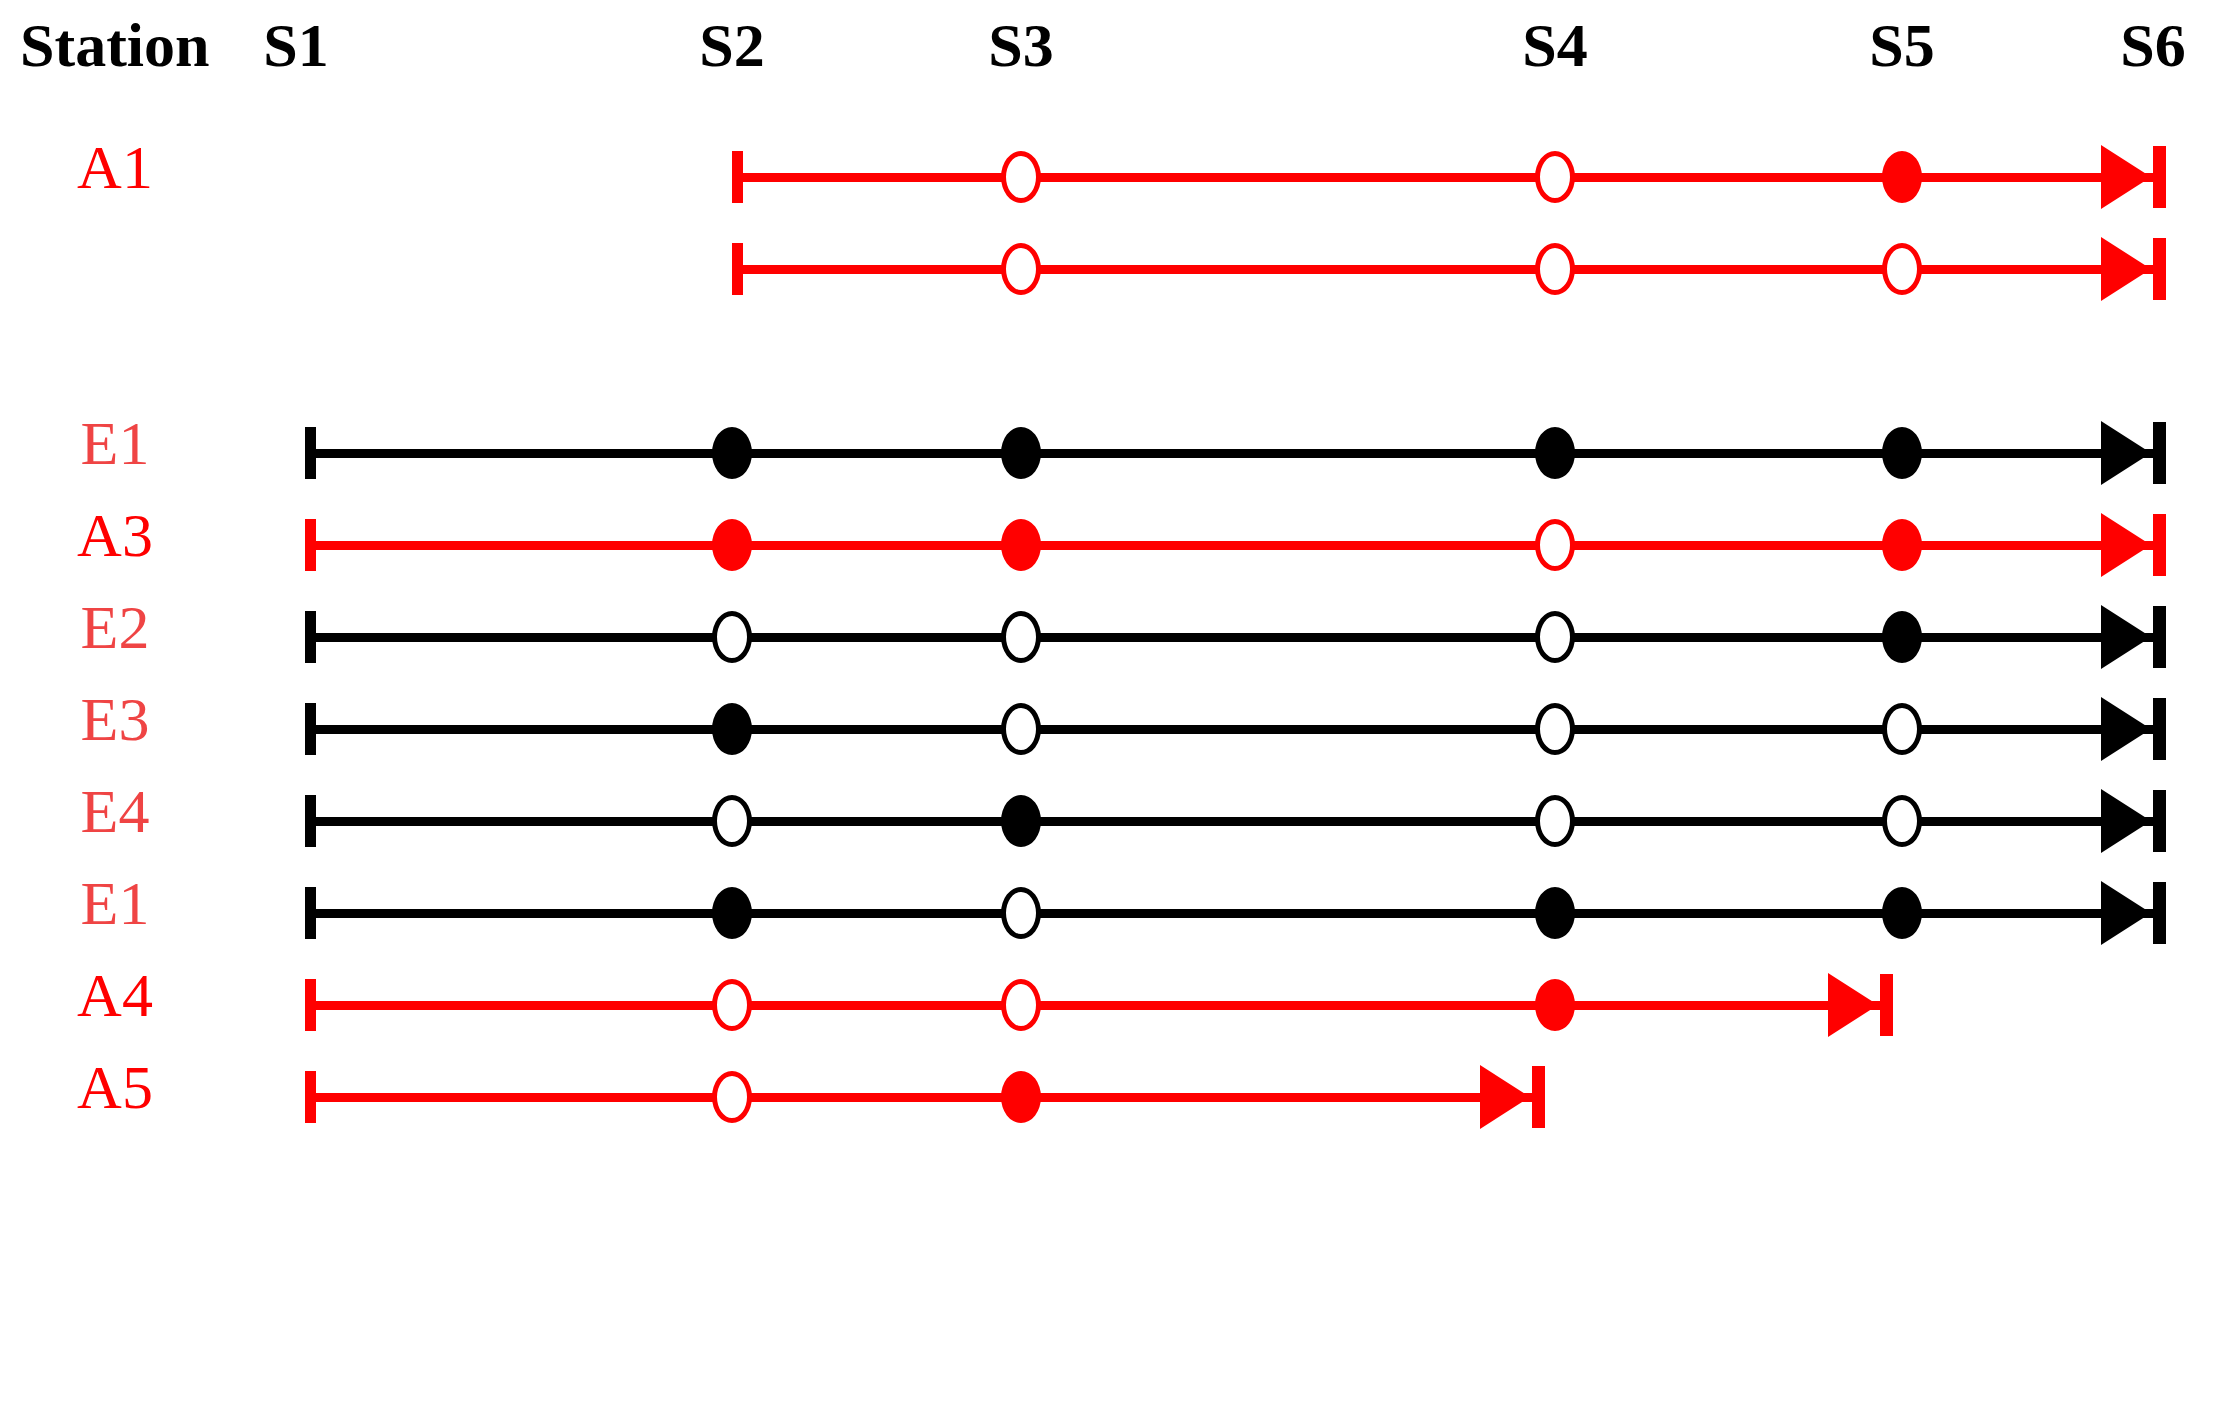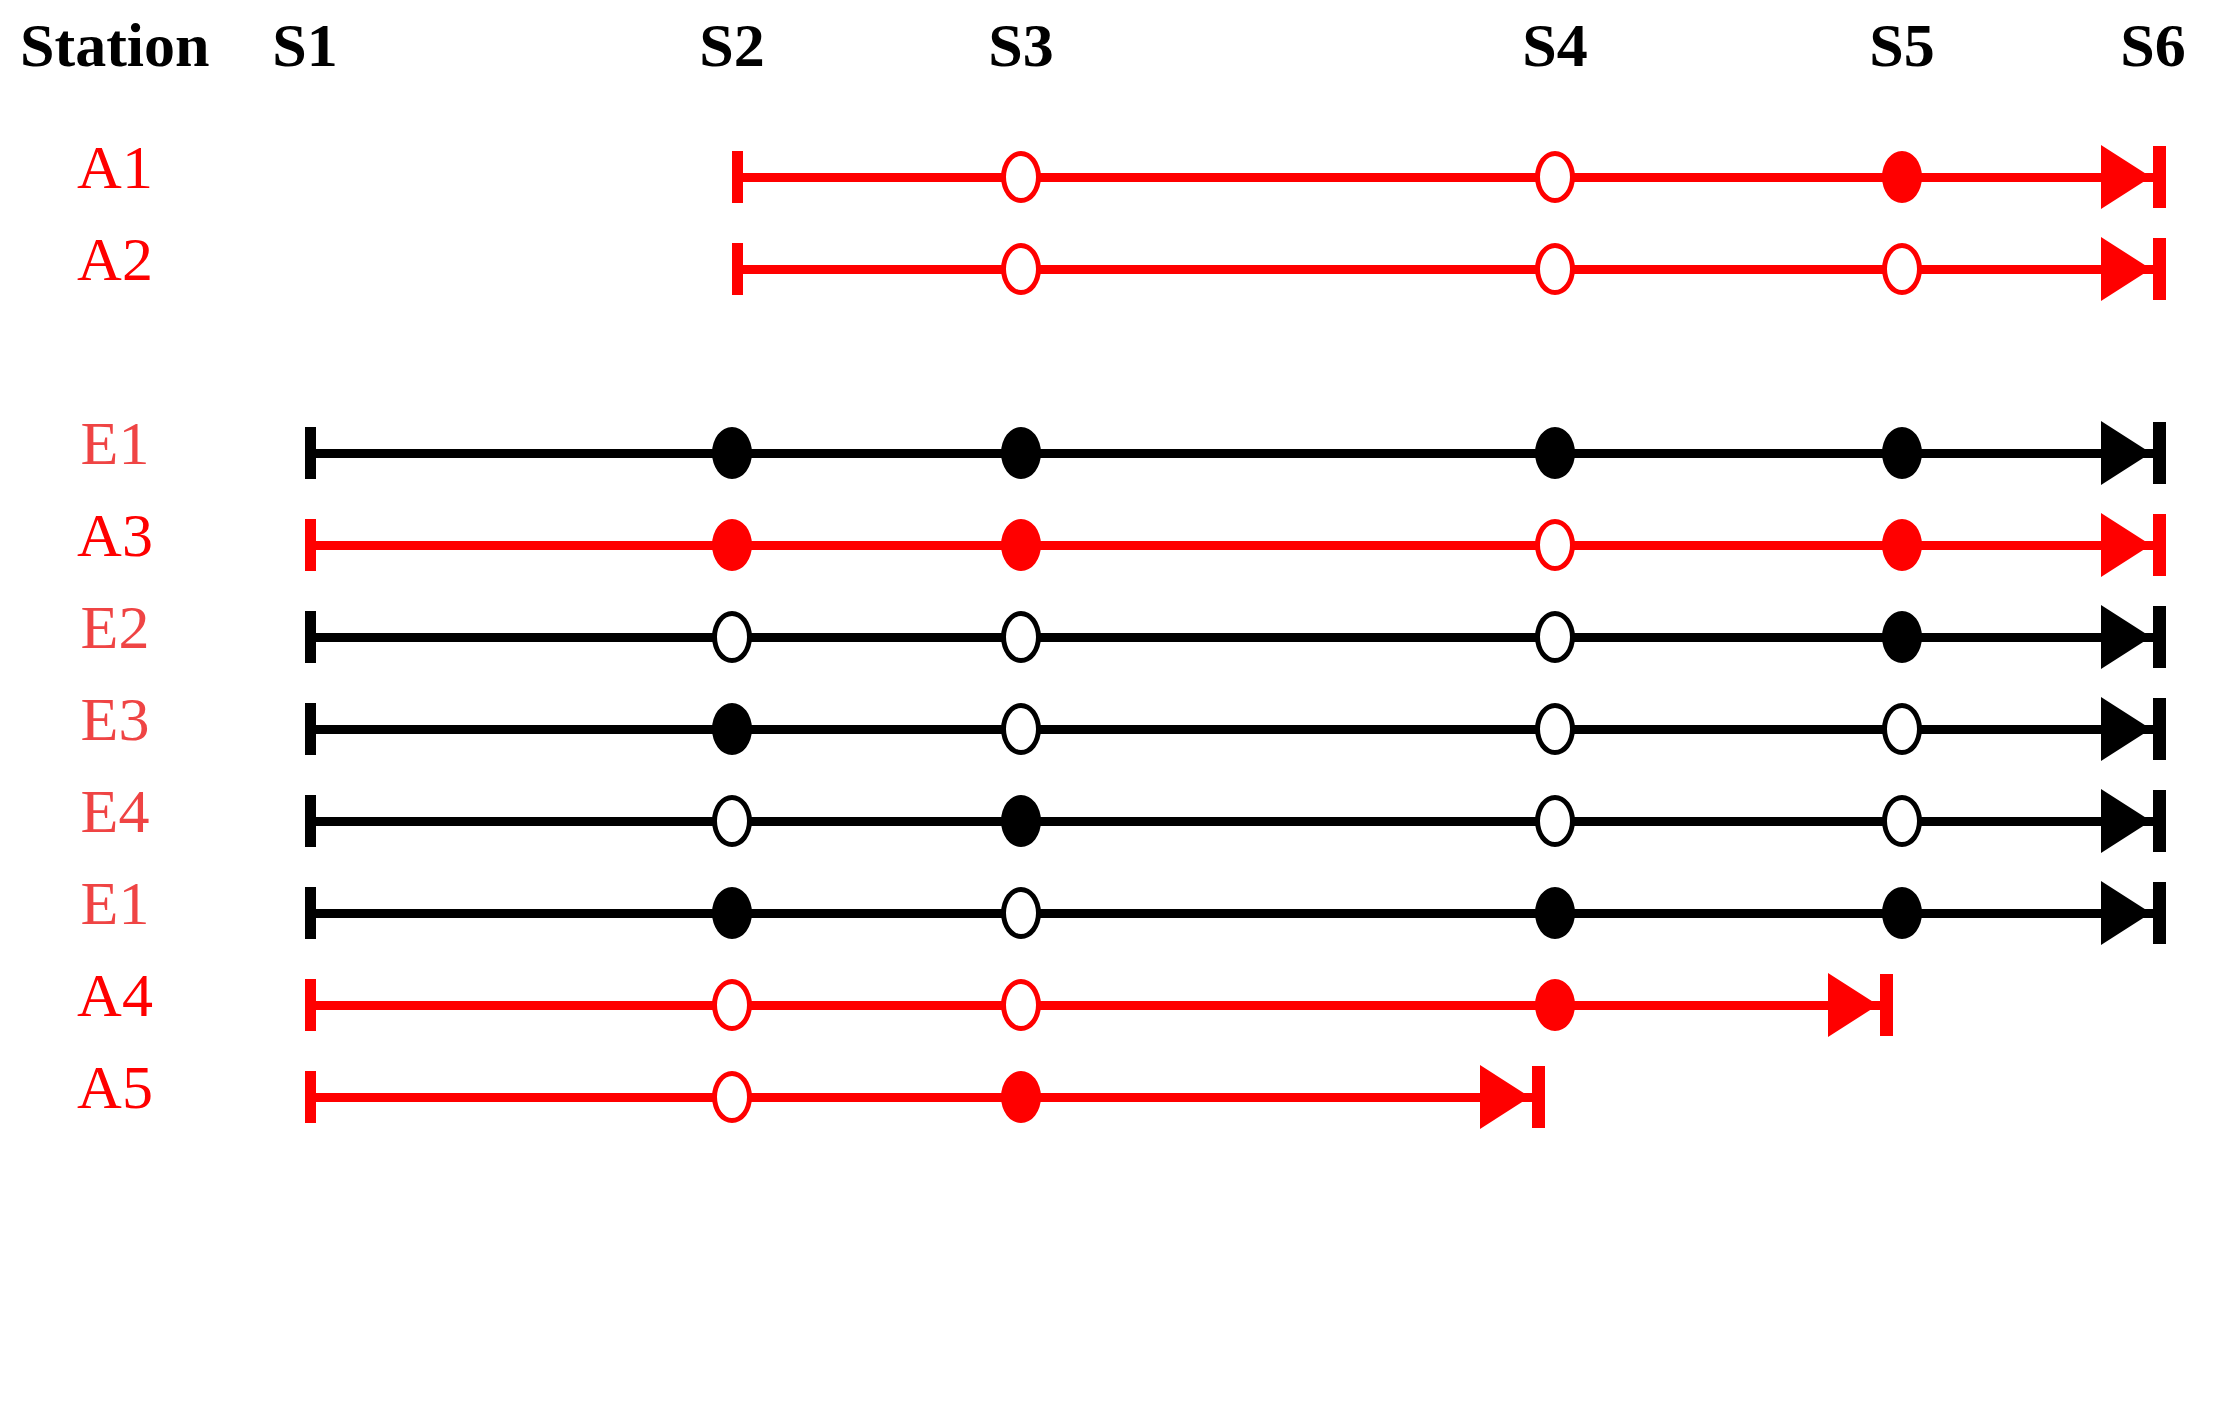--- a/index.html
+++ b/index.html
@@ -118,21 +118,21 @@
   .marker.open.red     { background: #ffffff; border: 5px solid #ff0000; }
   .marker.open.black   { background: #ffffff; border: 5px solid #000000; }
 </style>
 </head>
 <body>
 
 <div id="page">
 
   <div id="header-row">
     <span class="hdr-label left-anchored" style="left:20px;">Station</span>
-  <span class="hdr-label" style="left: 305px; text-align: right;">S1</span>
+  <span class="hdr-label" style="left: 296px; text-align: right;">S1</span>
       <span class="hdr-label" style="left: 732px;">S2</span>
       <span class="hdr-label" style="left: 1021px;">S3</span>
       <span class="hdr-label" style="left: 1555px;">S4</span>
       <span class="hdr-label" style="left: 1902px; text-align: center;">S5</span>
       <span class="hdr-label" style="left: 2153px; text-align: center;">S6</span>
     </div>
 
   <div id="rows-container">
       <div class="row" style="top: 120px;">
         <div class="row-label red">A1</div>
@@ -140,21 +140,20 @@
           <div class="cap red" style="left: 732px;"></div>
           <div class="line red" style="left: 732px; width: 1421px;"></div>
           <div class="arrowhead red" style="left: 2101px;"></div>
           <div class="endbar red" style="left: 2153px;"></div>
           <div class="marker open red" style="left: 1021px;"></div>
           <div class="marker open red" style="left: 1555px;"></div>
           <div class="marker filled red" style="left: 1902px;"></div>
         </div>
       </div>
       <div class="row" style="top: 212px;">
-        <div class="row-label red">A2</div>
         <div class="track">
           <div class="cap red" style="left: 732px;"></div>
           <div class="line red" style="left: 732px; width: 1421px;"></div>
           <div class="arrowhead red" style="left: 2101px;"></div>
           <div class="endbar red" style="left: 2153px;"></div>
           <div class="marker open red" style="left: 1021px;"></div>
           <div class="marker open red" style="left: 1555px;"></div>
           <div class="marker open red" style="left: 1902px;"></div>
         </div>
       </div>

